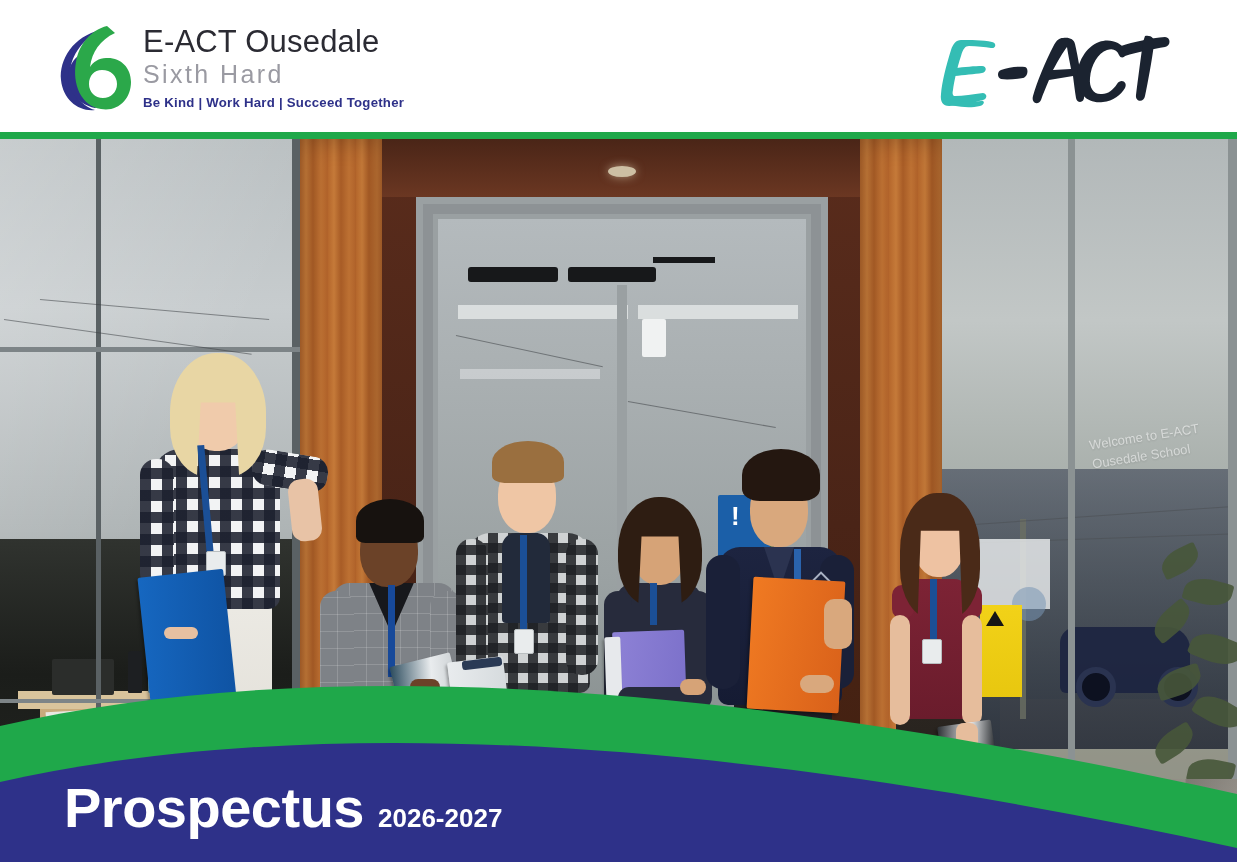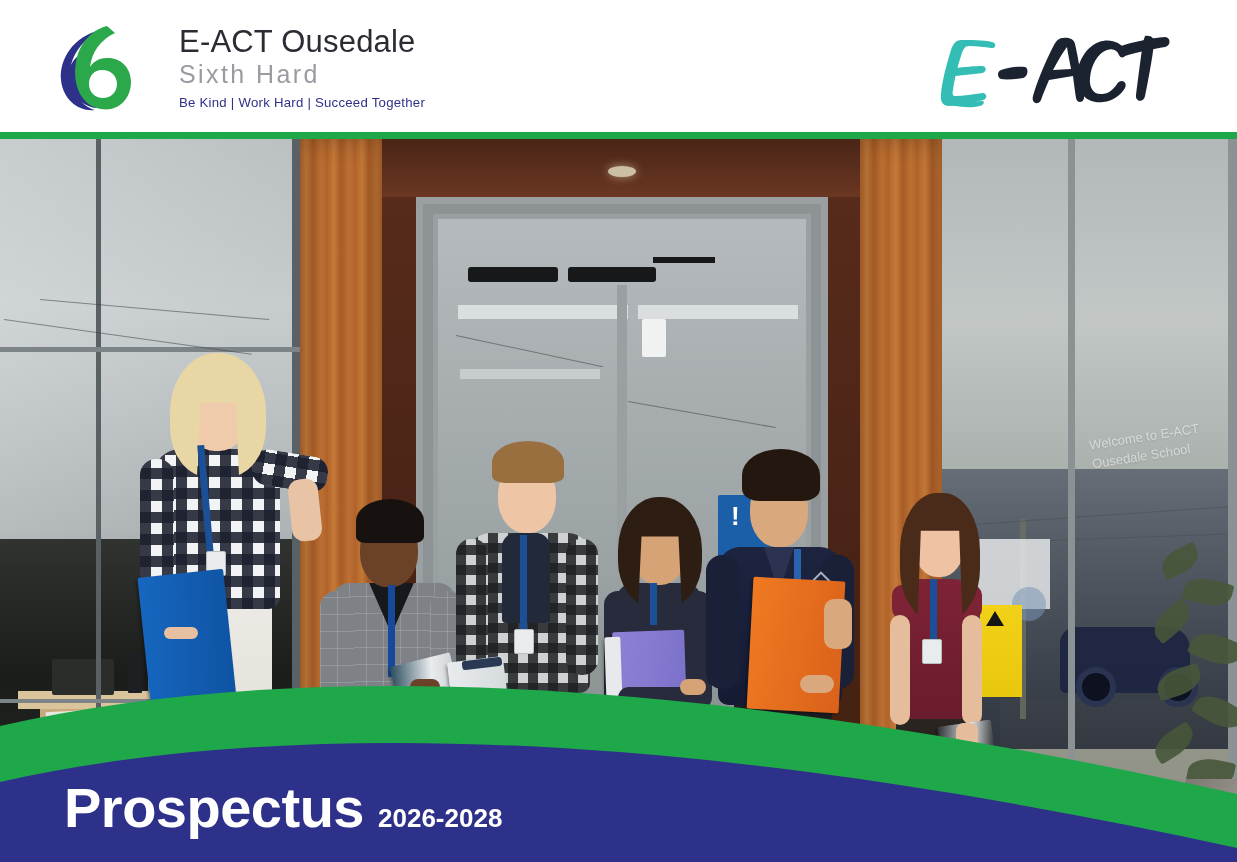--- a/index.html
+++ b/index.html
@@ -12,26 +12,26 @@
   
   #header { position:absolute; left:0; top:0; width:1237px; height:132px;
             background:#ffffff; z-index:40; }
 
   #brand-lockup { position:absolute; left:55px; top:22px; display:flex;
                   align-items:flex-start; gap:10px; }
 
   #logo-six { position:relative; width:78px; height:92px; flex:none; }
   #logo-six svg { display:block; width:78px; height:92px; }
 
-  #brand-text { padding-top:4px;margin-left:36px; }
+  #brand-text { padding-top:4px; }
   #school-name { font-size:31px; color:#2b2b33; letter-spacing:0.2px;
                  line-height:1.02; font-weight:400; white-space:nowrap; }
   #sixth-form { font-size:25px; color:#9a9aa2; letter-spacing:2.4px;
                 line-height:1.25; font-weight:400; white-space:nowrap; margin-top:1px; }
-  #motto { font-size:13.2px; color:#2E3189; font-weight:normal;
+  #motto { font-size:13.2px; color:#2E3189; font-weight:bold;
            letter-spacing:0.25px; white-space:nowrap; margin-top:5px; }
 
   #eact-logo { position:absolute; right:62px; top:24px; width:250px; height:88px; }
   #eact-logo svg { display:block; width:250px; height:88px; }
 
   
   #green-rule { position:absolute; left:0; top:132px; width:1237px; height:7px;
                 background:#1FA84A; z-index:38; }
 
   
@@ -425,17 +425,17 @@
   <div id="wave">
     <svg viewBox="0 0 1237 240" preserveAspectRatio="none" xmlns="http://www.w3.org/2000/svg">
       <path d="M0 104 C 330 28, 760 66, 1237 172 L1237 240 L0 240 Z" fill="#1FA84A"></path>
       <path d="M0 160 C 330 86, 760 122, 1237 226 L1237 240 L0 240 Z" fill="#2E3189"></path>
     </svg>
   </div>
 
   <div id="banner-text">
     <div id="prospectus-row">
       <span id="prospectus">Prospectus</span>
-      <span id="years">2026-2028</span>
+      <span id="years">2026-2027</span>
     </div>
   </div>
 
 </div>
 
 </body></html>

